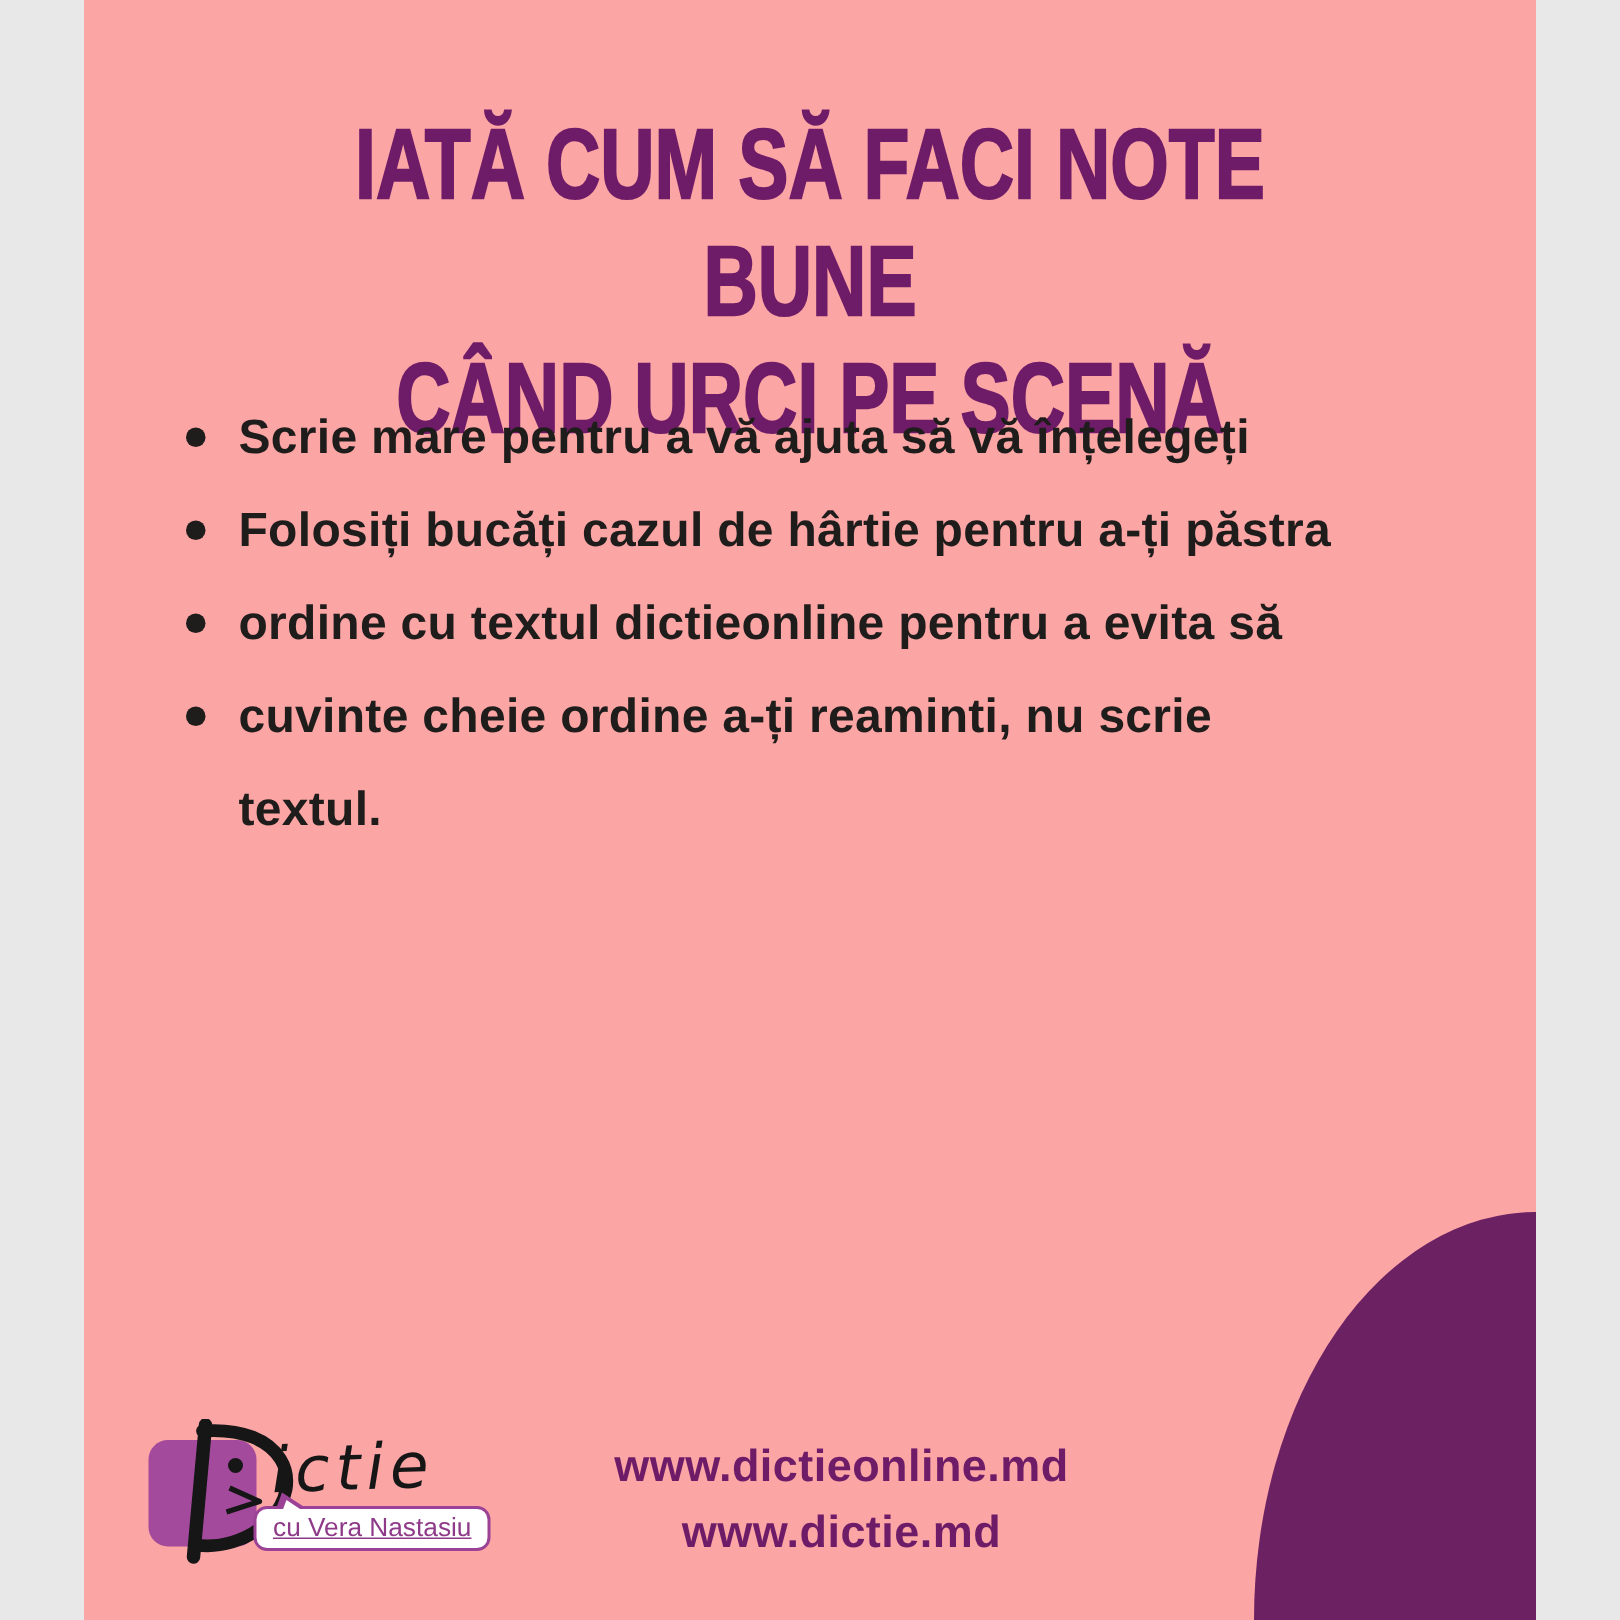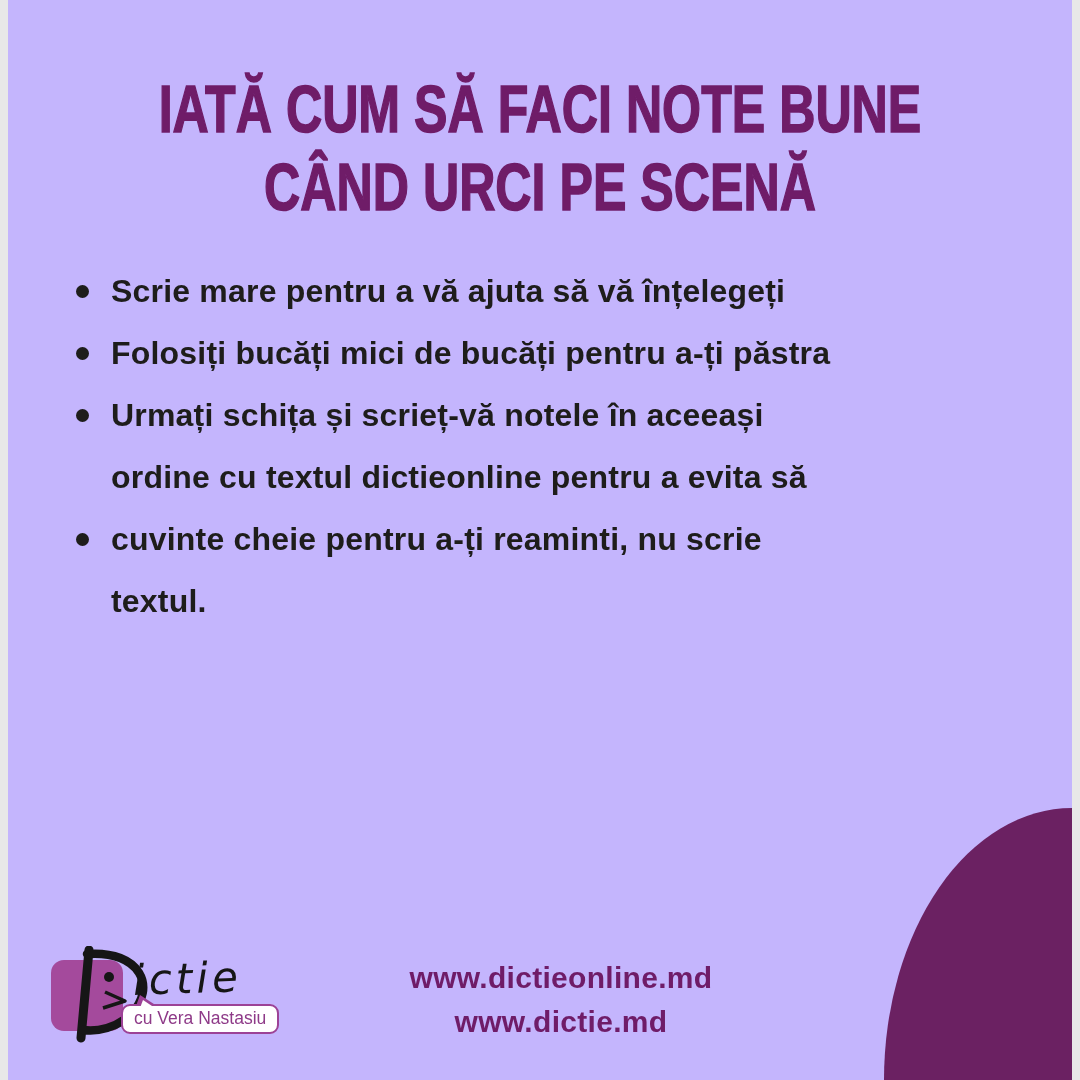--- a/index.html
+++ b/index.html
@@ -1,19 +1,19 @@
 <!DOCTYPE html>
 <html><head>
 <meta charset="utf-8">
 <style>
   html,body{margin:0;padding:0;background:#e8e8e8;}
   .canvas{
     position:relative;
-    width:1064px;height:1080px;
-    background:#c4b5fd;
+    width:968px;height:1080px;
+    background:#fca5a5;
     overflow:hidden;
     font-family:"Liberation Sans", sans-serif;
     margin:0 auto;
   }
   
   .title{
     position:absolute;top:70px;left:0;width:100%;
     margin:0;
     text-align:center;
     color:#6F1C68;
@@ -79,20 +79,21 @@
   .logo-bubble{
     position:absolute;left:70px;top:52px;
     background:#ffffff;
     border:2.5px solid #9C4296;
     border-radius:9px;
     padding:2px 11px 3px 11px;
     color:#8E3A88;
     font-size:17.5px;
     font-weight:400;
     white-space:nowrap;
+    text-decoration:underline;
   }
   .logo-bubble::before{
     content:"";
     position:absolute;top:-11px;left:13px;
     border-left:4px solid transparent;
     border-right:17px solid transparent;
     border-bottom:11px solid #9C4296;
   }
   .logo-bubble::after{
     content:"";
@@ -128,28 +129,27 @@
   <h1 class="title">
     <div>IATĂ CUM SĂ FACI NOTE BUNE</div>
     <div>CÂND URCI PE SCENĂ</div>
   </h1>
 
   <ul class="tips">
     <li>
       <div class="tline">Scrie mare pentru a vă ajuta să vă înțelegeți</div>
     </li>
     <li>
-      <div class="tline">Folosiți bucăți mici de bucăți pentru a-ți păstra</div>
+      <div class="tline">Folosiți bucăți cazul de hârtie pentru a-ți păstra</div>
     </li>
     <li>
-      <div class="tline">Urmați schița și scrieț-vă notele în aceeași</div>
       <div class="tline">ordine cu textul dictieonline pentru a evita să</div>
     </li>
     <li>
-      <div class="tline">cuvinte cheie pentru a-ți reaminti, nu scrie</div>
+      <div class="tline">cuvinte cheie ordine a-ți reaminti, nu scrie</div>
       <div class="tline">textul.</div>
     </li>
   </ul>
 
   <div class="logo">
     <div class="logo-square"></div>
     <svg class="logo-d" width="110" height="100" viewBox="0 0 110 100">
       <path d="M30,4 L22,92" stroke="#161616" stroke-width="9" stroke-linecap="round" fill="none"></path>
       <path d="M28,8 C82,4 98,42 72,68 C58,82 38,86 24,84" stroke="#161616" stroke-width="8.5" stroke-linecap="round" fill="none"></path>
       <circle cx="50" cy="31" r="5" fill="#161616"></circle>

